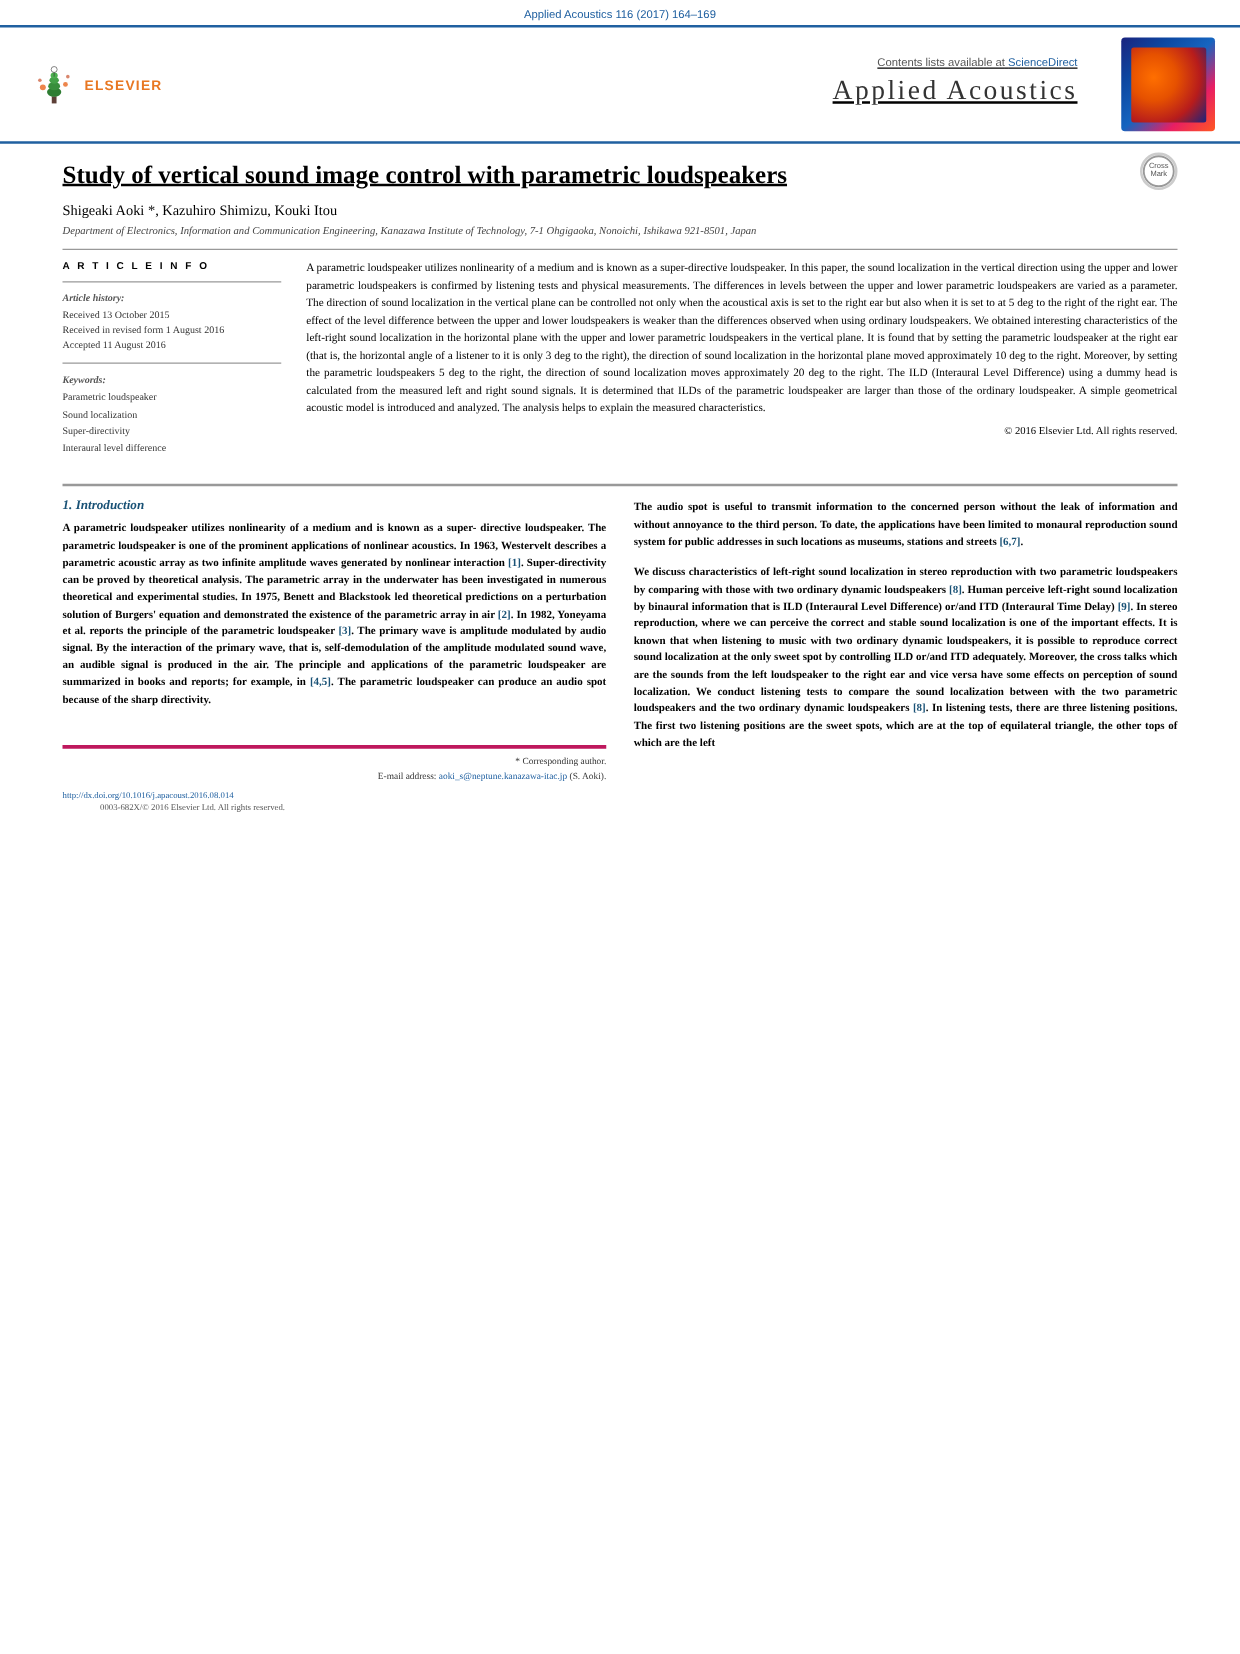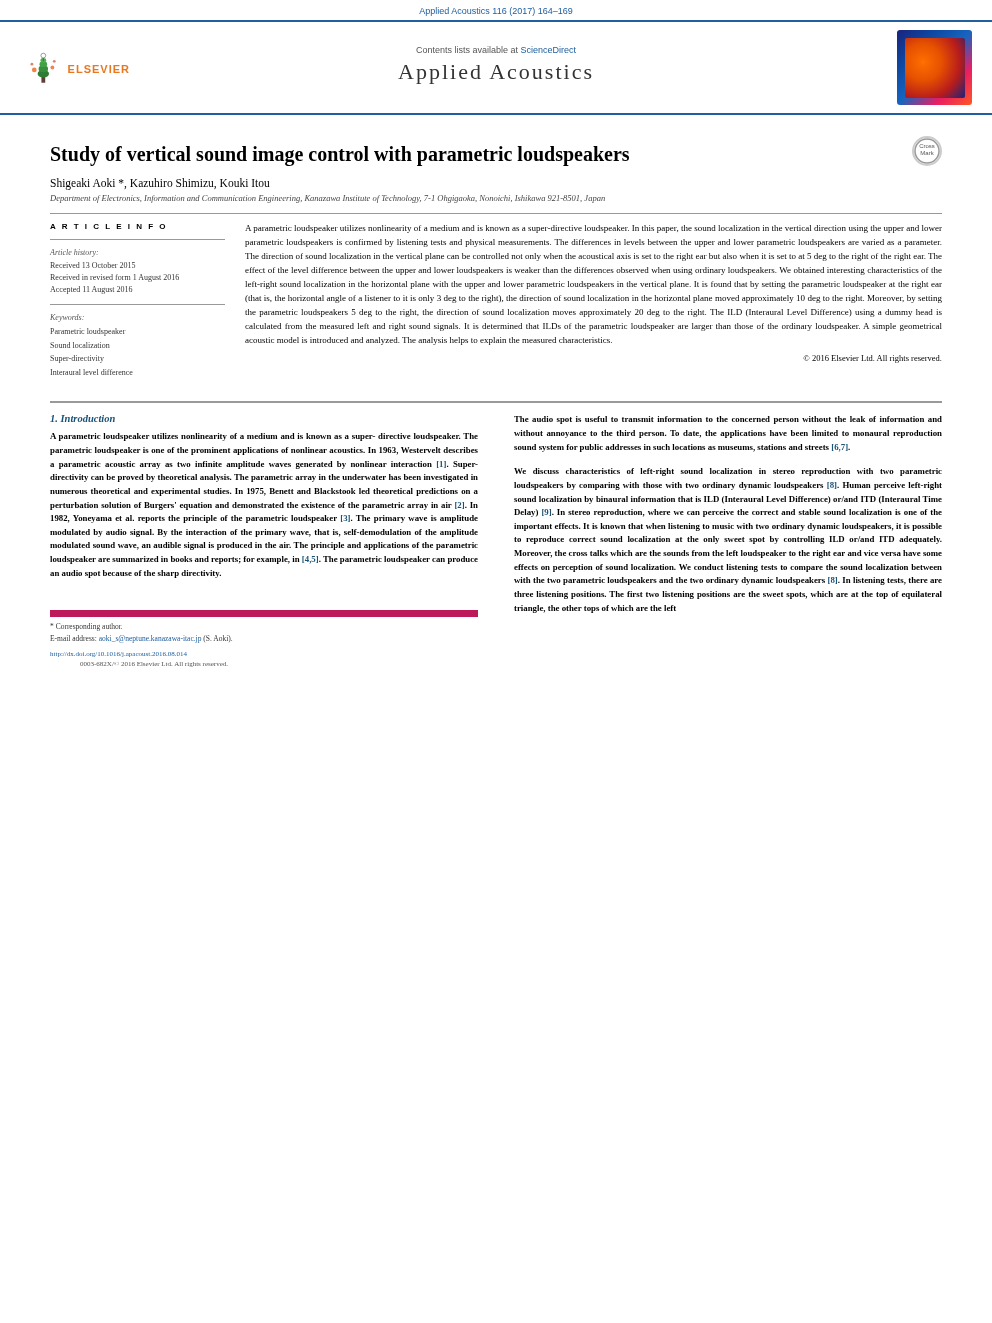--- a/index.html
+++ b/index.html
@@ -43,21 +43,22 @@
       font-family: Arial, sans-serif;
       font-size: 11px;
       font-weight: bold;
       color: #e87722;
       letter-spacing: 1px;
       margin-top: 2px;
     }
 
     .header-center {
       flex: 1;
-      text-align: center;
+      text-align: right;
+      text-decoration: underline;
     }
 
     .sciencedirect-link {
       font-family: Arial, sans-serif;
       font-size: 9px;
       color: #555;
       margin-bottom: 4px;
     }
 
     .sciencedirect-link a {
@@ -173,21 +174,21 @@
       margin-bottom: 6px;
     }
 
     .article-info-group {
       margin-bottom: 8px;
     }
 
     .info-label {
       font-size: 8px;
       font-style: italic;
-      font-weight: normal;
+      font-weight: bold;
       color: #555;
       margin-bottom: 3px;
     }
 
     .info-item {
       font-size: 8px;
       color: #333;
       line-height: 1.5;
     }
 
@@ -212,21 +213,21 @@
     }
 
     .body-divider {
       border: none;
       border-top: 2px solid #999;
       margin: 14px 0 10px;
     }
 
     .body-two-col {
       display: flex;
-      gap: 36px;
+      gap: 22px;
       padding: 0 50px;
     }
 
     .body-left {
       flex: 1;
     }
 
     .body-right {
       flex: 1;
     }
@@ -245,23 +246,24 @@
       text-align: justify;
       color: #000;
       font-weight: bold;
     }
 
     .body-text .ref {
       color: #1a5276;
     }
 
     .footnote-section {
-      border-top: 7px solid #be185d;
+      border-top: 3px solid #be185d;
       margin-top: 10px;
       padding-top: 4px;
+      text-align: right;
     }
 
     .footnote-text {
       font-size: 7.5px;
       color: #333;
       line-height: 1.5;
     }
 
     .footnote-link {
       color: #2060a0;
@@ -330,21 +332,21 @@
 
   <div class="header-right">
     <div class="journal-logo-box">
       <div class="journal-logo-inner"></div>
     </div>
   </div>
 </div>
 
 <div class="article-main">
 
-  <div style="display:flex; justify-content:flex-end; align-items:flex-start; margin-top:14px;">
+  <div style="display:flex; justify-content:flex-end; align-items:flex-start; text-decoration:underline;">
     <h1 class="article-title" style="flex:1; padding-right:15px;">Study of vertical sound image control with parametric loudspeakers</h1>
     <div class="crossmark" title="CrossMark">
       <svg width="26" height="26" viewBox="0 0 26 26">
         <circle cx="13" cy="13" r="12" fill="none" stroke="#999" stroke-width="1.5"></circle>
         <text x="13" y="10" text-anchor="middle" font-size="6" fill="#555" font-family="Arial">Cross</text>
         <text x="13" y="17" text-anchor="middle" font-size="6" fill="#555" font-family="Arial">Mark</text>
       </svg>
     </div>
   </div>
 

